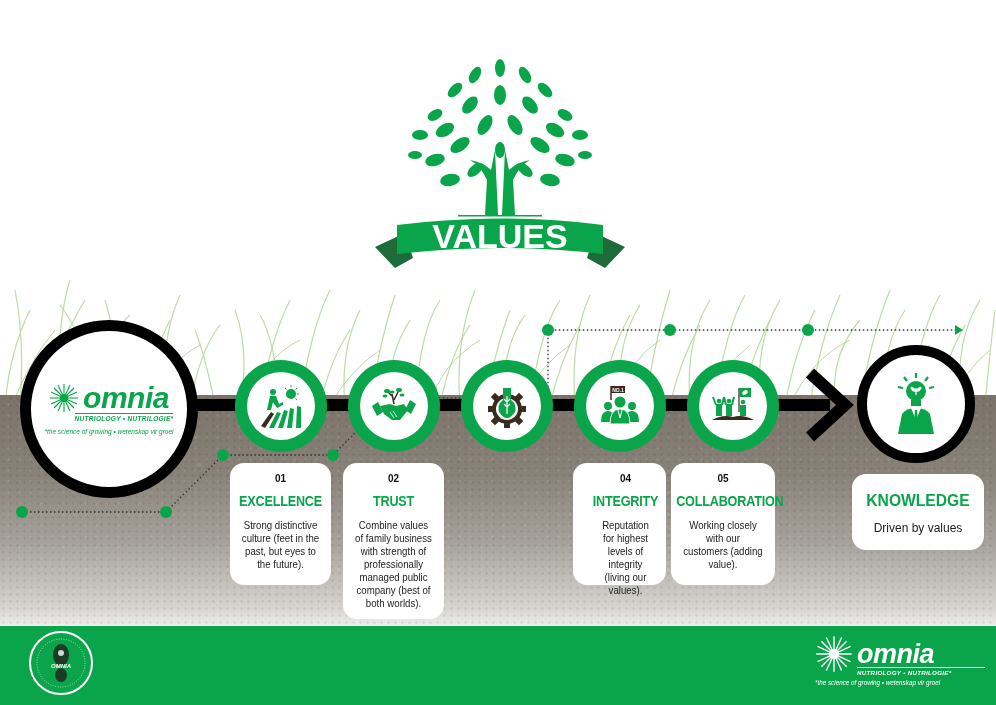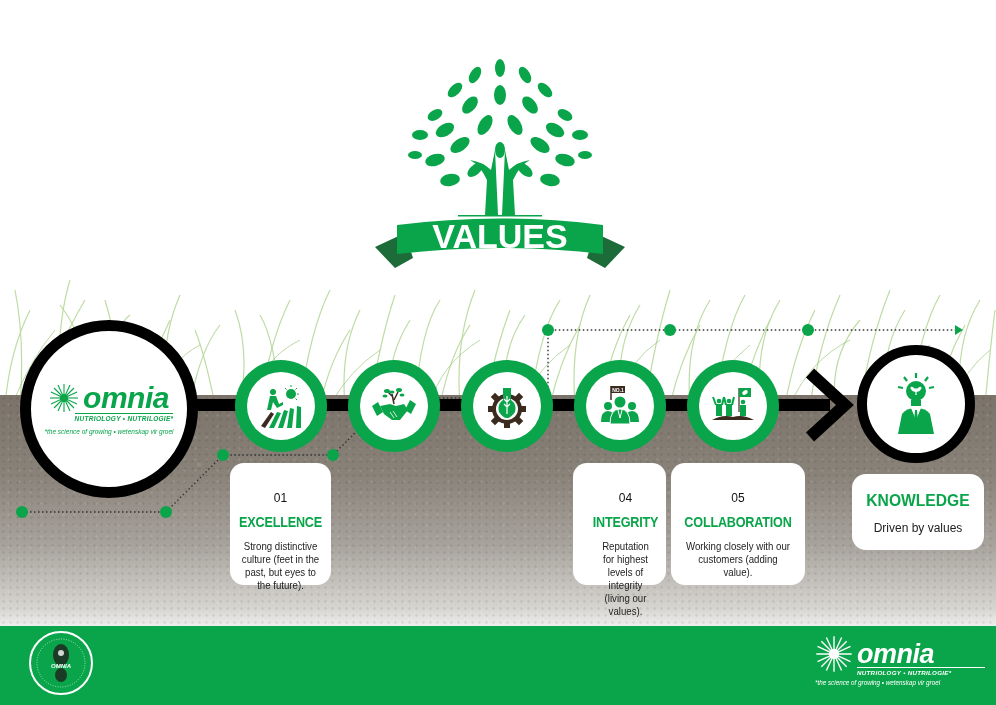--- a/index.html
+++ b/index.html
@@ -35,21 +35,21 @@
   .omnia-tag { font-style: italic; color: #0aa54a; font-size: 6.5px; margin-top: 6px; }
 
   
   .vcircle { position: absolute; top: 360px; width: 92px; height: 92px; border-radius: 50%; background: #0aa54a; display:flex; align-items:center; justify-content:center; }
   .vcircle .inner { width: 68px; height: 68px; border-radius: 50%; background: #fff; display:flex; align-items:center; justify-content:center; }
 
   .kcircle { position: absolute; left: 857px; top: 345px; width: 118px; height: 118px; border-radius: 50%; background:#fff; border: 10px solid #000; display:flex; align-items:center; justify-content:center; }
 
   
   .card { position: absolute; background: #fff; border-radius: 14px; text-align: center; color: #222; }
-  .card .num { font-weight: normal; font-size: 12px; margin-top: 28px; color: #111; }
+  .card .num { font-weight: bold; font-size: 10px; margin-top: 10px; color: #111; }
   .card .title { font-family: "Liberation Sans", sans-serif; font-weight: bold; font-size: 14px; color: #0aa54a; margin-top: 9px; letter-spacing: -0.2px; transform: scaleX(0.9); }
   .card .desc { font-size: 10.5px; line-height: 13px; margin-top: 10px; padding: 0 8px; color: #222; transform: scaleX(0.92); }
 
   .kcard { position: absolute; left: 852px; top: 474px; width: 132px; height: 76px; background:#fff; border-radius: 14px; text-align:center; }
   .kcard .title { font-weight: bold; color: #0aa54a; font-size: 17px; margin-top: 17px; transform: scaleX(0.92); }
   .kcard .desc { font-size: 12px; color:#222; margin-top: 10px; }
 
   
   .footer { position: absolute; left: 0; top: 626px; width: 996px; height: 79px; background: #0aa54a; }
   .seal { position: absolute; left: 29px; top: 631px; width: 64px; height: 64px; border-radius: 50%; border: 2px solid #fff; background: #0aa54a; }
@@ -329,26 +329,31 @@
       <path d="M27 36 L32 48 L37 36" fill="#fff"></path>
       <path d="M31 38 L33 38 L34 50 L32 53 L30 50 Z" fill="#0aa54a"></path>
     </svg>
   </div>
 
   <div class="card" style="left:230px; top:463px; width:101px; height:122px;">
     <div class="num">01</div>
     <div class="title">EXCELLENCE</div>
     <div class="desc">Strong distinctive culture (feet in the past, but eyes to the future).</div>
   </div>
+  <div class="card" style="left:343px; top:463px; width:101px; height:156px;">
+    <div class="num">02</div>
+    <div class="title">TRUST</div>
+    <div class="desc">Combine values of family business with strength of professionally managed public company (best of both worlds).</div>
+  </div>
   <div class="card" style="left:573px; top:463px; width:93px; height:122px;padding-left:12px;">
     <div class="num">04</div>
     <div class="title">INTEGRITY</div>
     <div class="desc">Reputation for highest levels of integrity (living our values).</div>
   </div>
-  <div class="card" style="left:671px; top:463px; width:134px; height:122px;">
+  <div class="card" style="left:671px; top:463px; width:104px; height:122px;">
     <div class="num">05</div>
     <div class="title">COLLABORATION</div>
     <div class="desc">Working closely with our customers (adding value).</div>
   </div>
 
   <div class="kcard">
     <div class="title">KNOWLEDGE</div>
     <div class="desc">Driven by values</div>
   </div>
 

